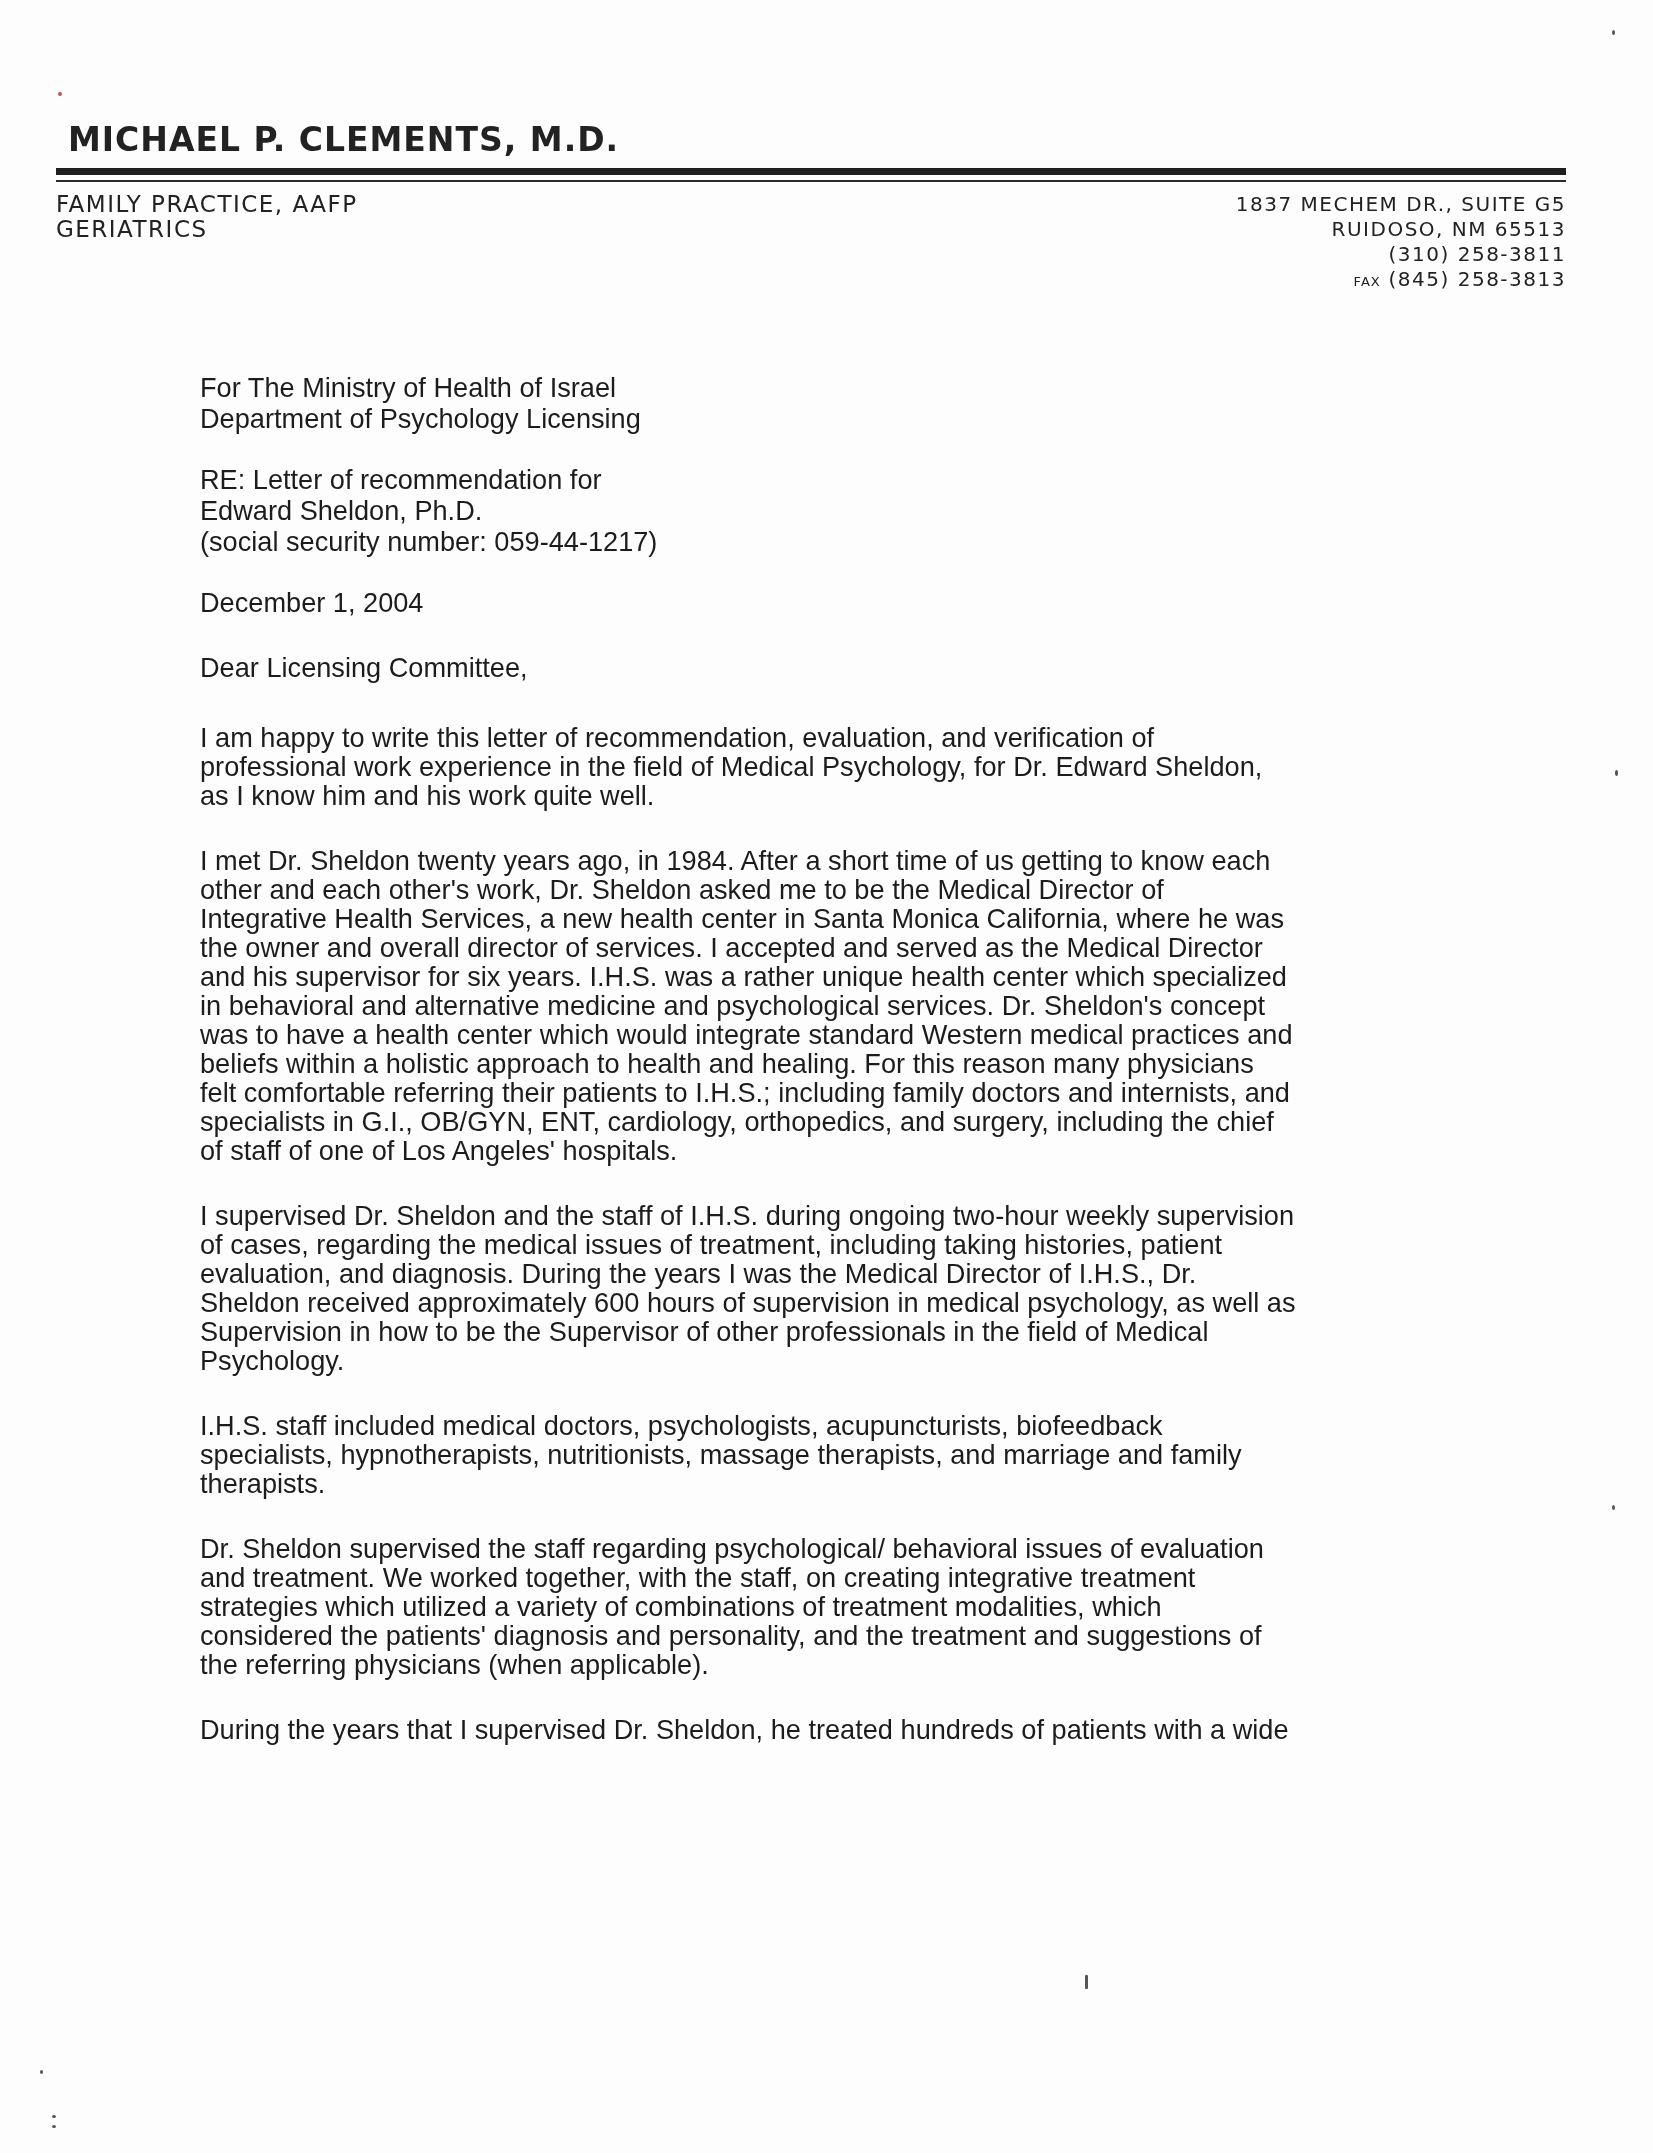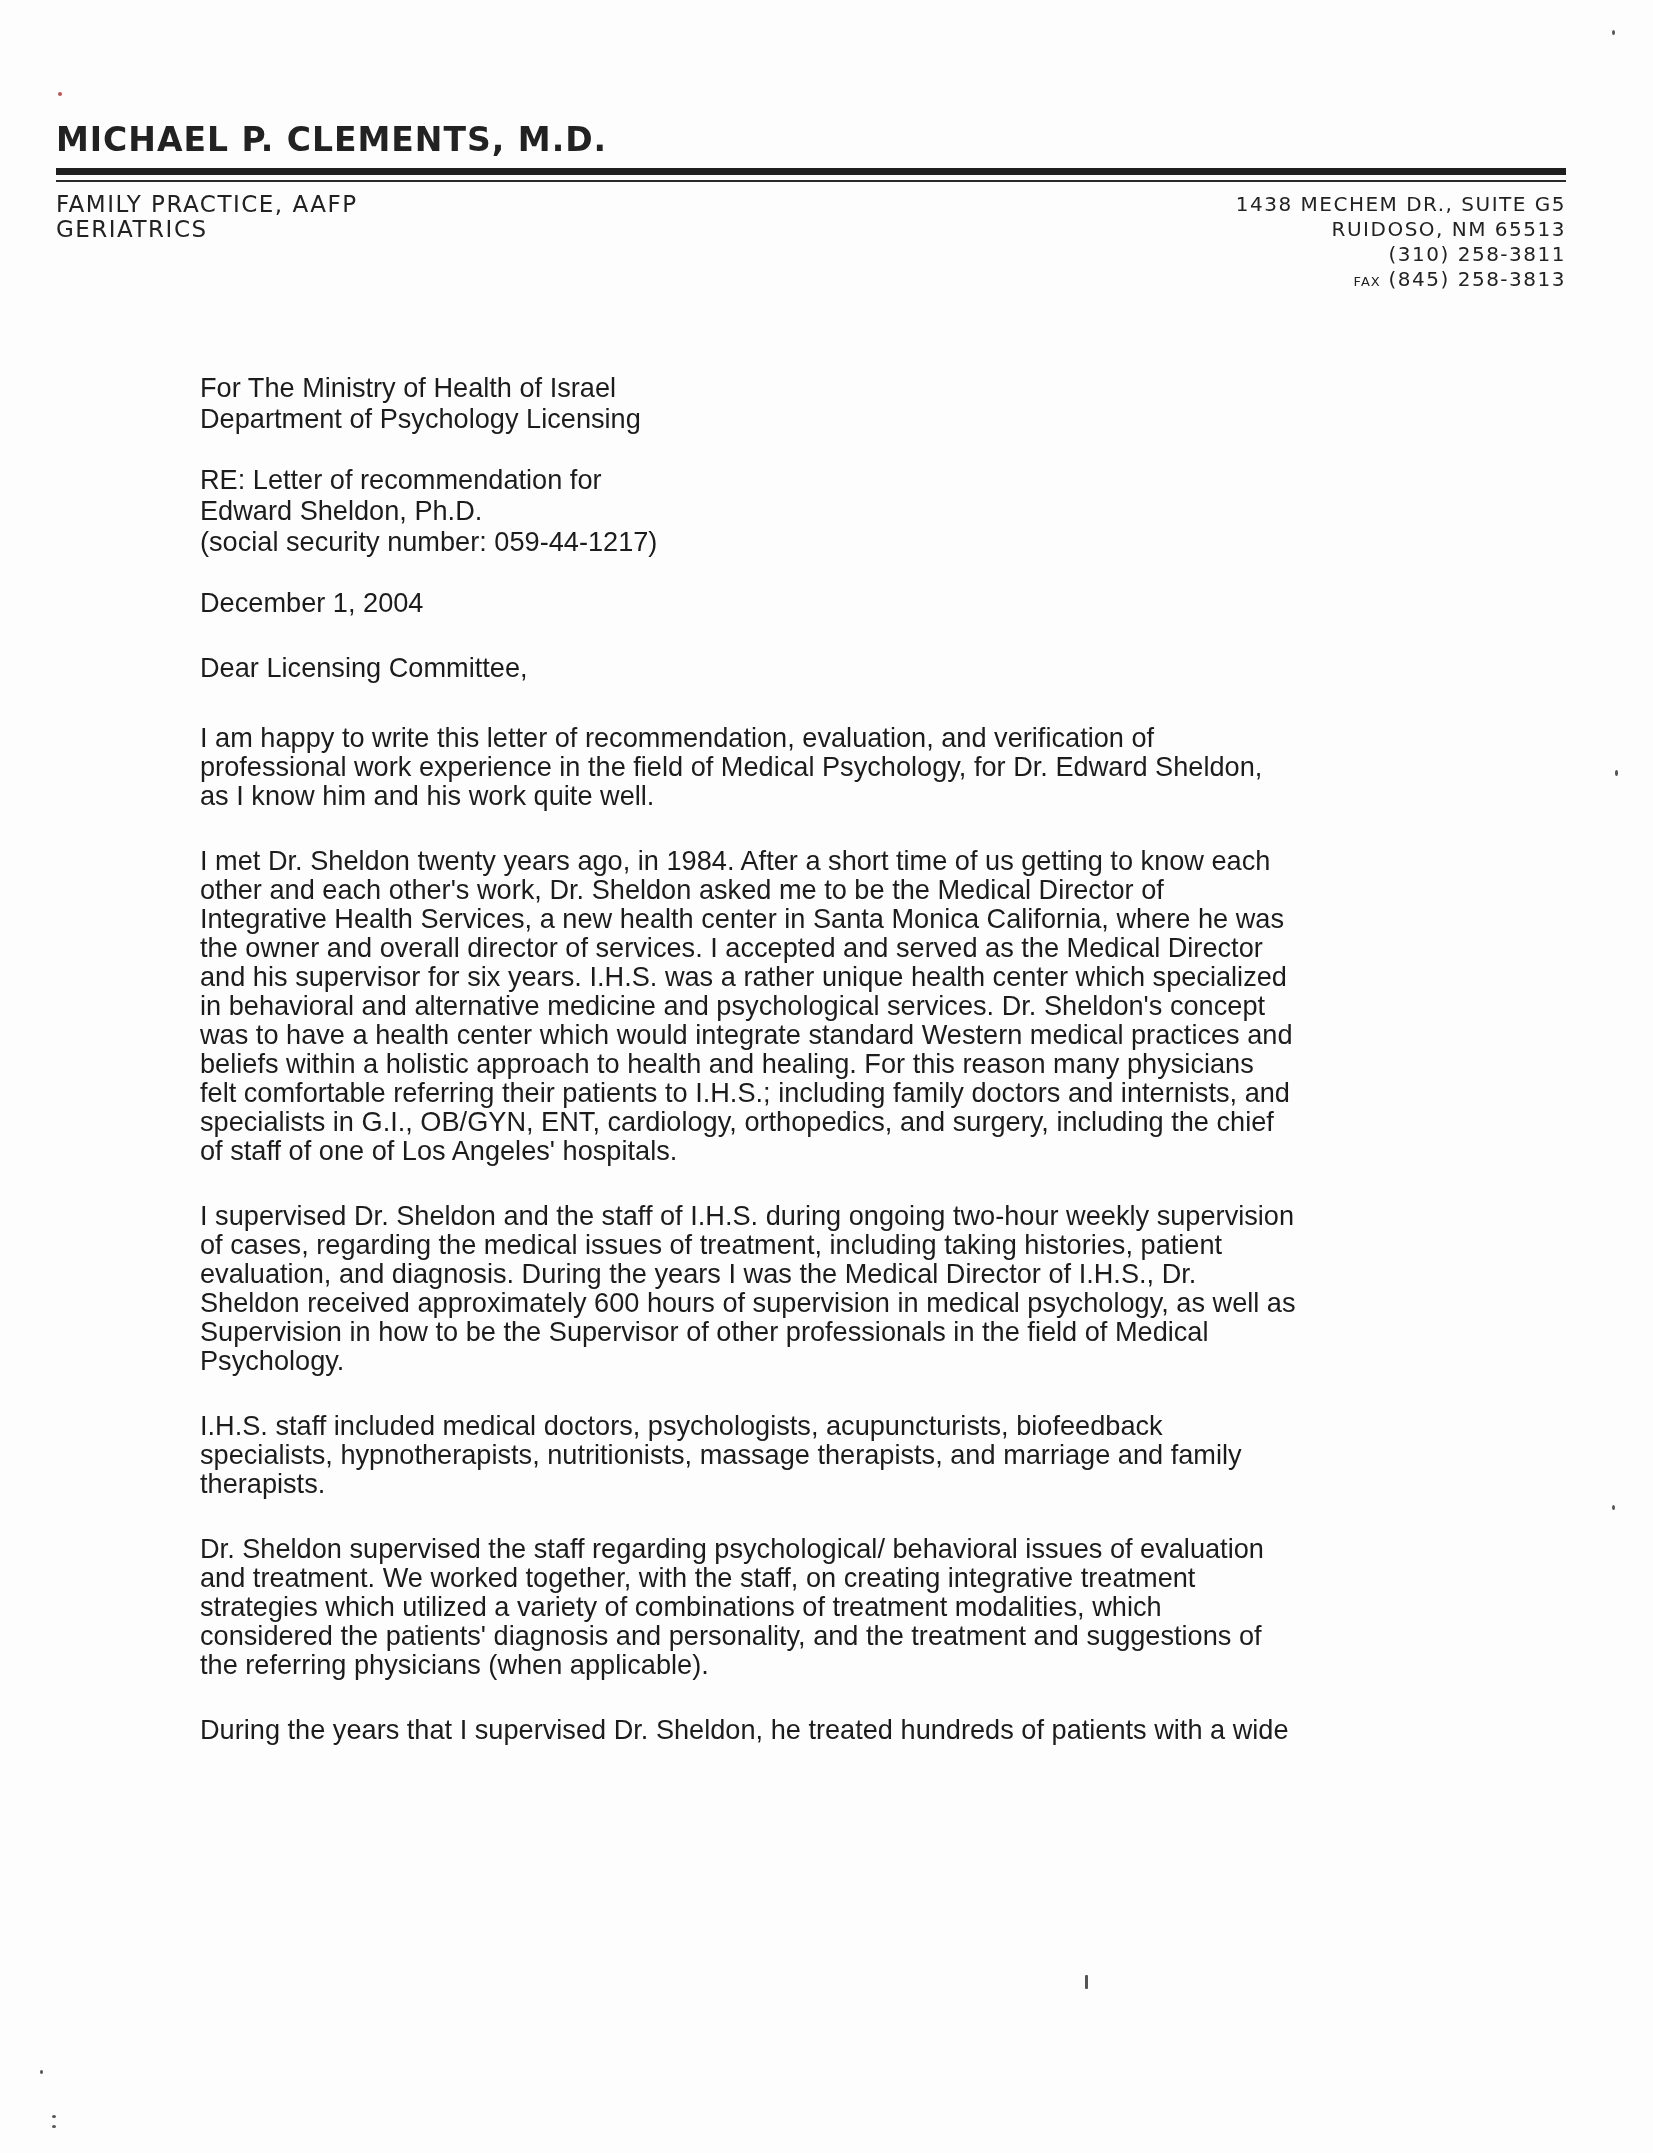--- a/index.html
+++ b/index.html
@@ -4,21 +4,21 @@
 <style>
   html, body { margin: 0; padding: 0; background: #ffffff; }
   body {
     width: 1653px; height: 2153px; position: relative; overflow: hidden;
     font-family: "Liberation Sans", sans-serif; color: #1e1e1e;
   }
   .page { position: absolute; inset: 0; background: #fdfdfd; }
   .scan-speck { position: absolute; background: #555; border-radius: 50%; }
 
   .lh-name {
-    position: absolute; left: 56px; top: 120px;
+    position: absolute; left: 68px; top: 120px;
     font-family: "DejaVu Sans", sans-serif; font-weight: bold;
     font-size: 33px; letter-spacing: 1px; color: #222;
   }
   .lh-rule-thick {
     position: absolute; left: 56px; top: 168px; width: 1510px; height: 7px; background: #1f1f1f;
   }
   .lh-rule-thin {
     position: absolute; left: 56px; top: 180px; width: 1510px; height: 2px; background: #2a2a2a;
   }
   .lh-left {
@@ -62,21 +62,21 @@
   <div class="lh-name">MICHAEL P. CLEMENTS, M.D.</div>
   <div class="lh-rule-thick"></div>
   <div class="lh-rule-thin"></div>
 
   <div class="lh-left">
     <div>FAMILY PRACTICE, AAFP</div>
     <div>GERIATRICS</div>
   </div>
 
   <div class="lh-right">
-    <div>1438 MECHEM DR., SUITE G5</div>
+    <div>1837 MECHEM DR., SUITE G5</div>
     <div>RUIDOSO, NM 65513</div>
     <div>(310) 258-3811</div>
     <div>
       <span class="fax-label">FAX</span>
       <span>(845) 258-3813</span>
     </div>
   </div>
 
   <div class="letter">
     <div class="block">

